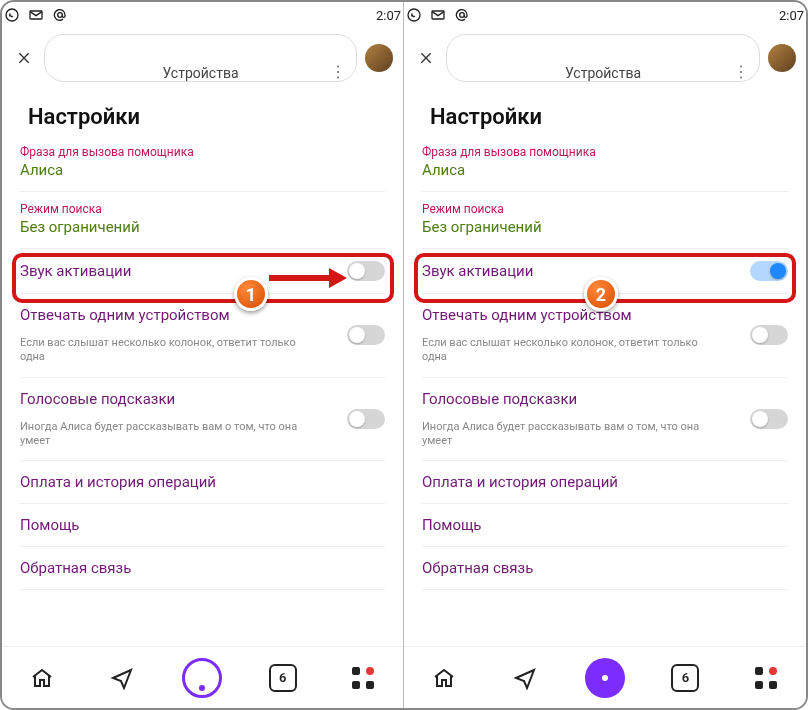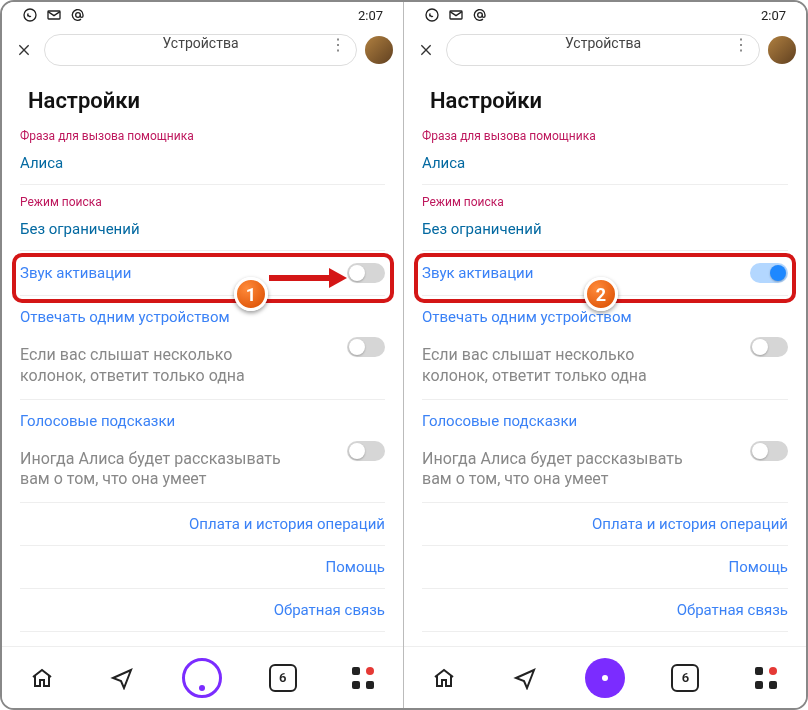--- a/index.html
+++ b/index.html
@@ -28,21 +28,21 @@
     position: relative;
   }
   .phone:last-child { border-right: none; }
 
   
   .statusbar {
     height: 26px;
     display: flex;
     align-items: center;
     justify-content: space-between;
-    padding: 0 20px;
+    padding: 0 2px;
     font-size: 13px;
     color: #222;
   }
   .status-icons { display: flex; gap: 8px; }
   .status-icons span { display: inline-flex; align-items: center; }
   .ico { width: 16px; height: 16px; }
 
   
   .topbar {
     display: flex;
@@ -50,25 +50,25 @@
     padding: 6px 10px 8px 10px;
     gap: 8px;
   }
   .close-x {
     width: 24px; height: 24px;
     display: flex; align-items: center; justify-content: center;
     color: #333;
   }
   .pill {
     flex: 1;
-    height: 32px;
+    height: 48px;
     border: 1px solid #ddd;
     border-radius: 20px;
     display: flex;
-    align-items: flex-start;
+    align-items: flex-end;
     justify-content: center;
     color: #444;
     font-size: 14px;
     position: relative;
   }
   .pill .more {
     position: absolute;
     right: 12px;
     color: #777;
     font-size: 16px;
@@ -91,37 +91,36 @@
     font-weight: 600;
     color: #111;
     margin: 6px 0 16px 8px;
   }
   .label-sm {
     font-size: 12px;
     color: #be185d;
   }
   .value {
     font-size: 15px;
-    color: #0369a1;
+    color: #4d7c0f;
     padding: 2px 0 12px 0;
     border-bottom: 1px solid #eee;
-    margin-top: 9px;
   }
   .section-gap { height: 10px; }
 
   .row {
     display: flex;
     align-items: center;
     justify-content: space-between;
     padding: 12px 0;
     border-bottom: 1px solid #eee;
   }
-  .row .txt .t1 { font-size: 15px; color: #3b82f6; }
-  .row .txt .t2 { font-size: 16px; color: #888; margin-top: 19px; line-height: 1.3; max-width: 280px; }
-  .row.link { cursor: pointer; justify-content: flex-end; }
+  .row .txt .t1 { font-size: 15px; color: #701a75; }
+  .row .txt .t2 { font-size: 11px; color: #888; margin-top: 12px; line-height: 1.3; max-width: 280px; }
+  .row.link { cursor: pointer; }
 
   
   .toggle {
     width: 38px; height: 20px;
     border-radius: 10px;
     background: #d6d6d6;
     position: relative;
     flex-shrink: 0;
   }
   .toggle::after {

